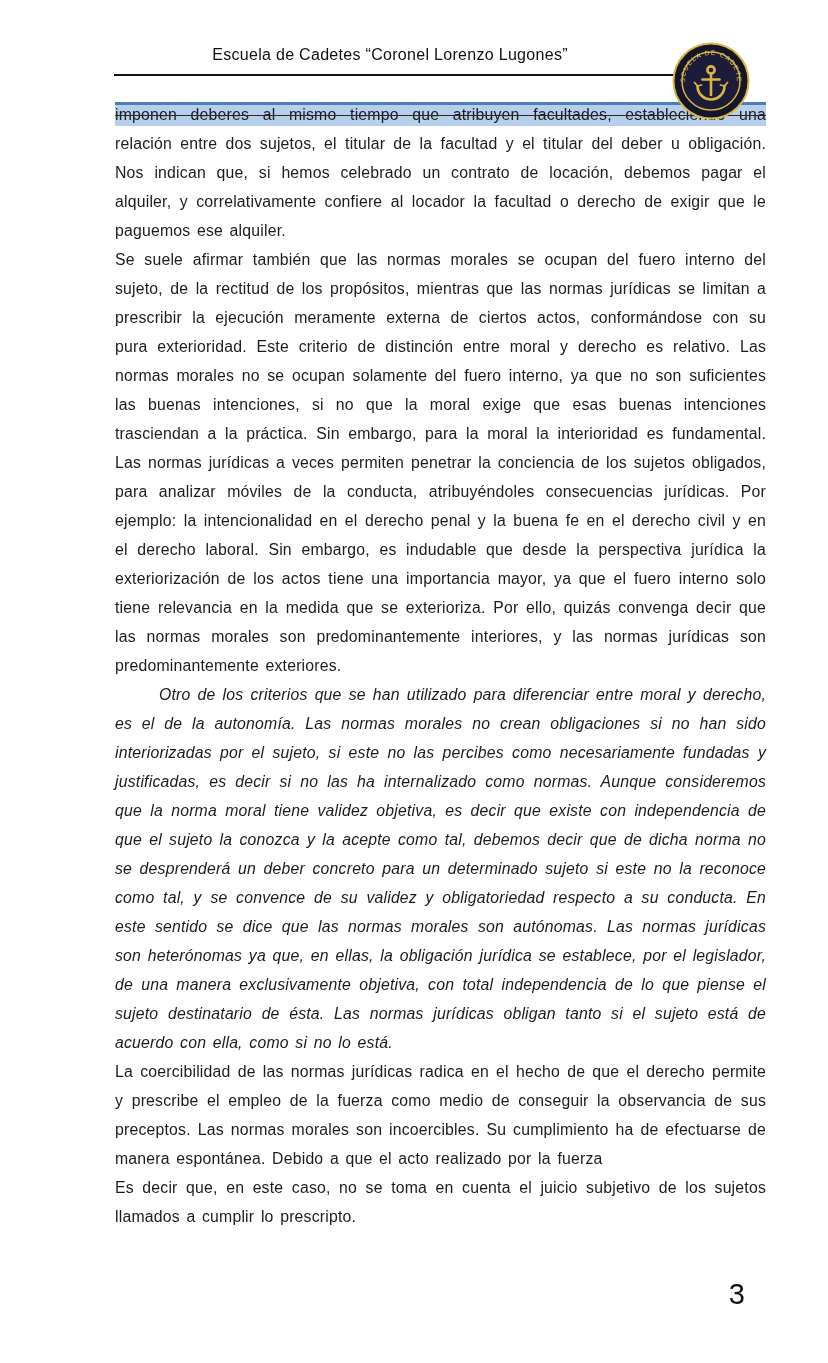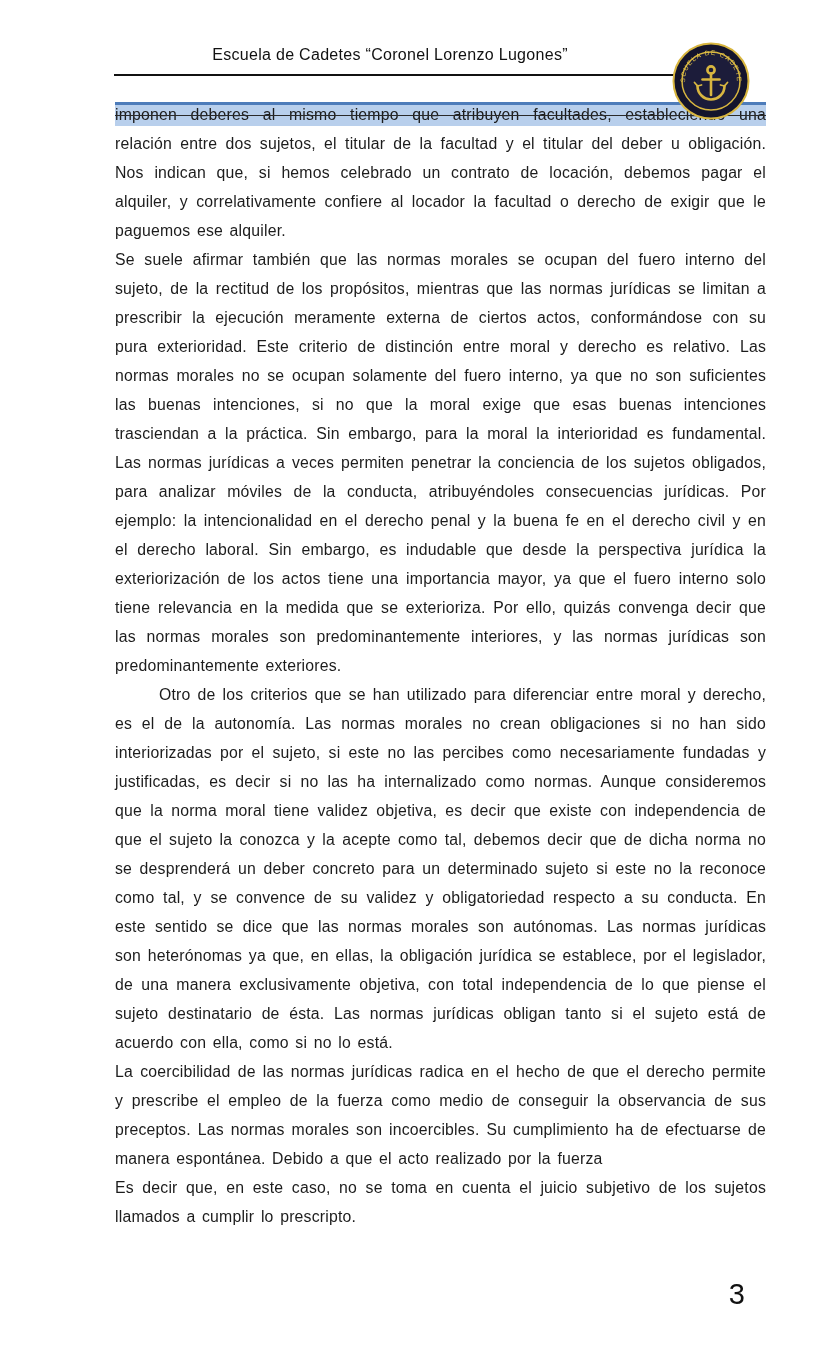--- a/index.html
+++ b/index.html
@@ -42,21 +42,21 @@
     width: 651px;
     font-size: 15.8px;
     line-height: 29px;
     text-align: justify;
     word-spacing: 2px;
     letter-spacing: 0.2px;
     color: #1c1c1c;
     z-index: 1;
   }
   .para { margin: 0; }
-  .para.indented { text-indent: 44px; }
+  .para.indented { text-indent: 44px; font-style: italic; }
   .hl {
     background: #b8cfec;
     border-top: 3px solid #4d7cba;
     padding: 1px 0 3px 0;
     text-decoration: line-through;
     text-decoration-color: #2a2a2a;
   }
   .page-number {
     position: absolute;
     right: 63px; bottom: 52px;

